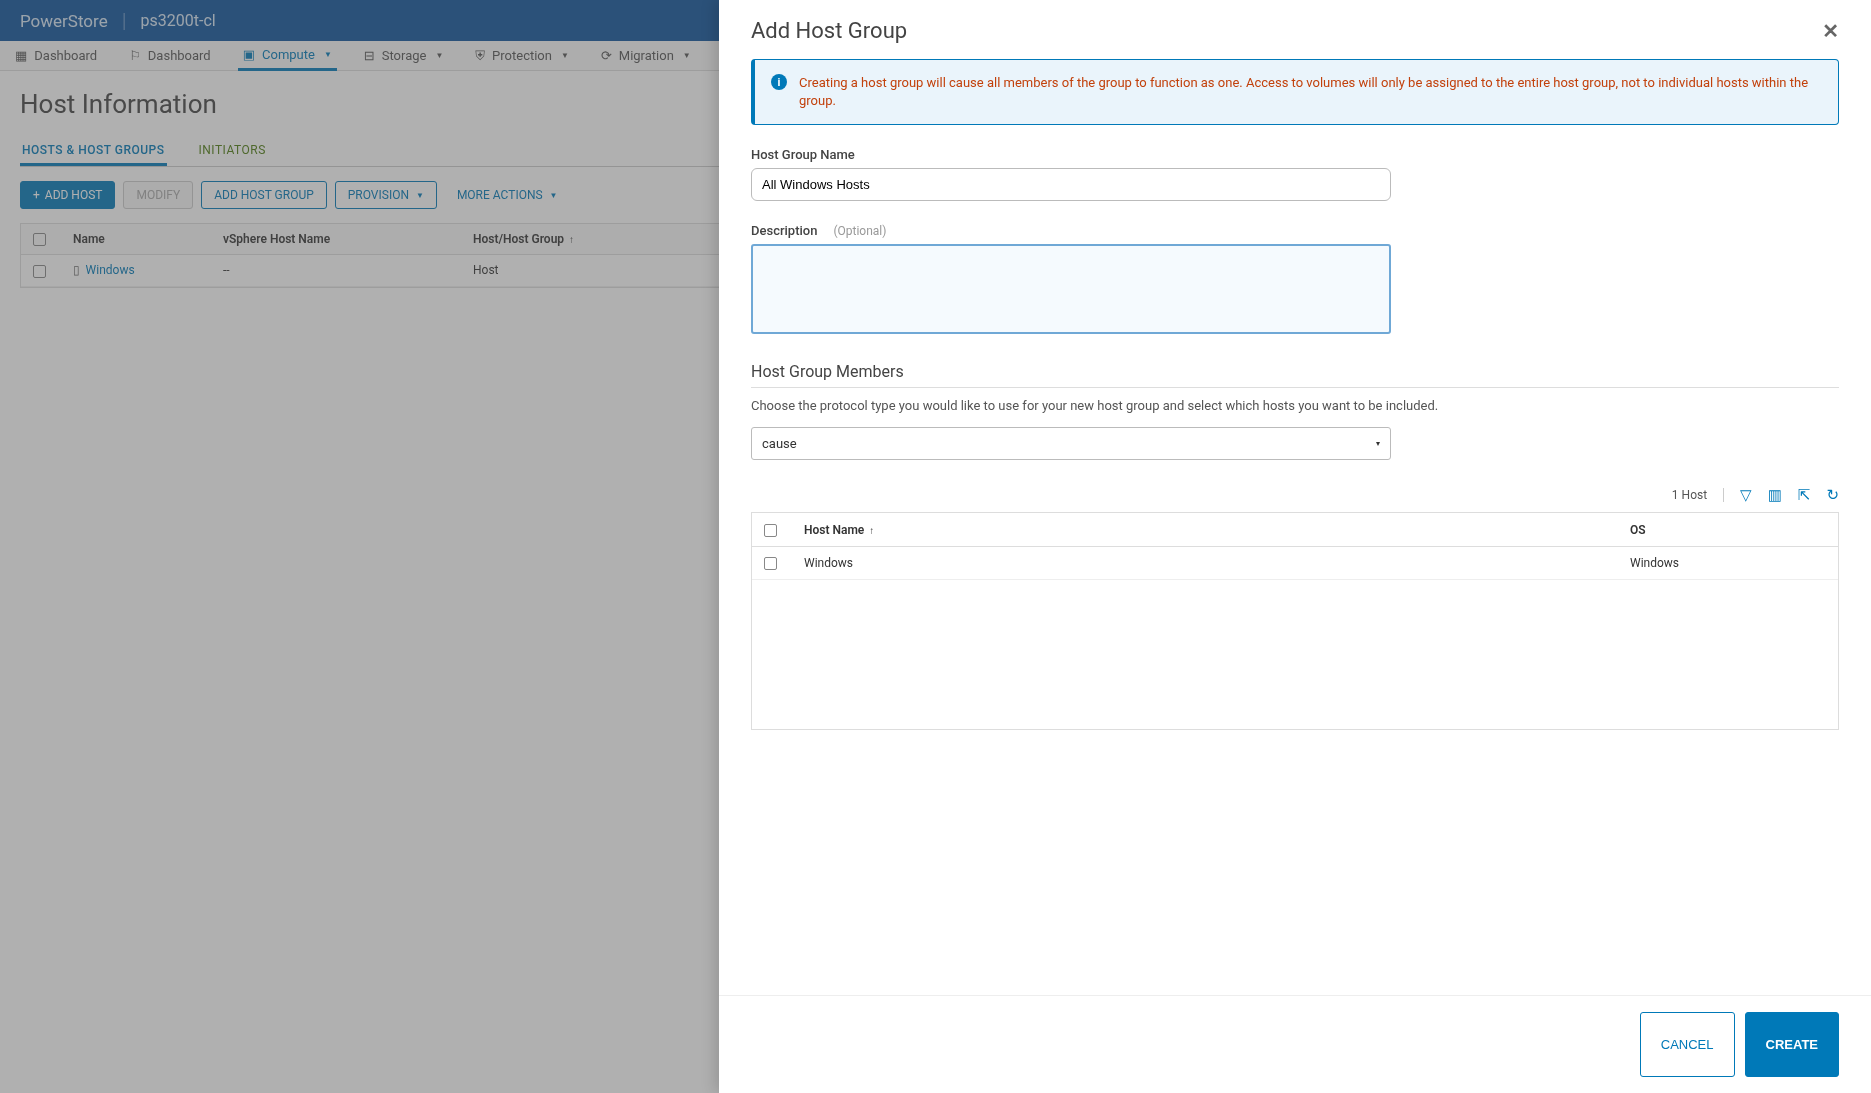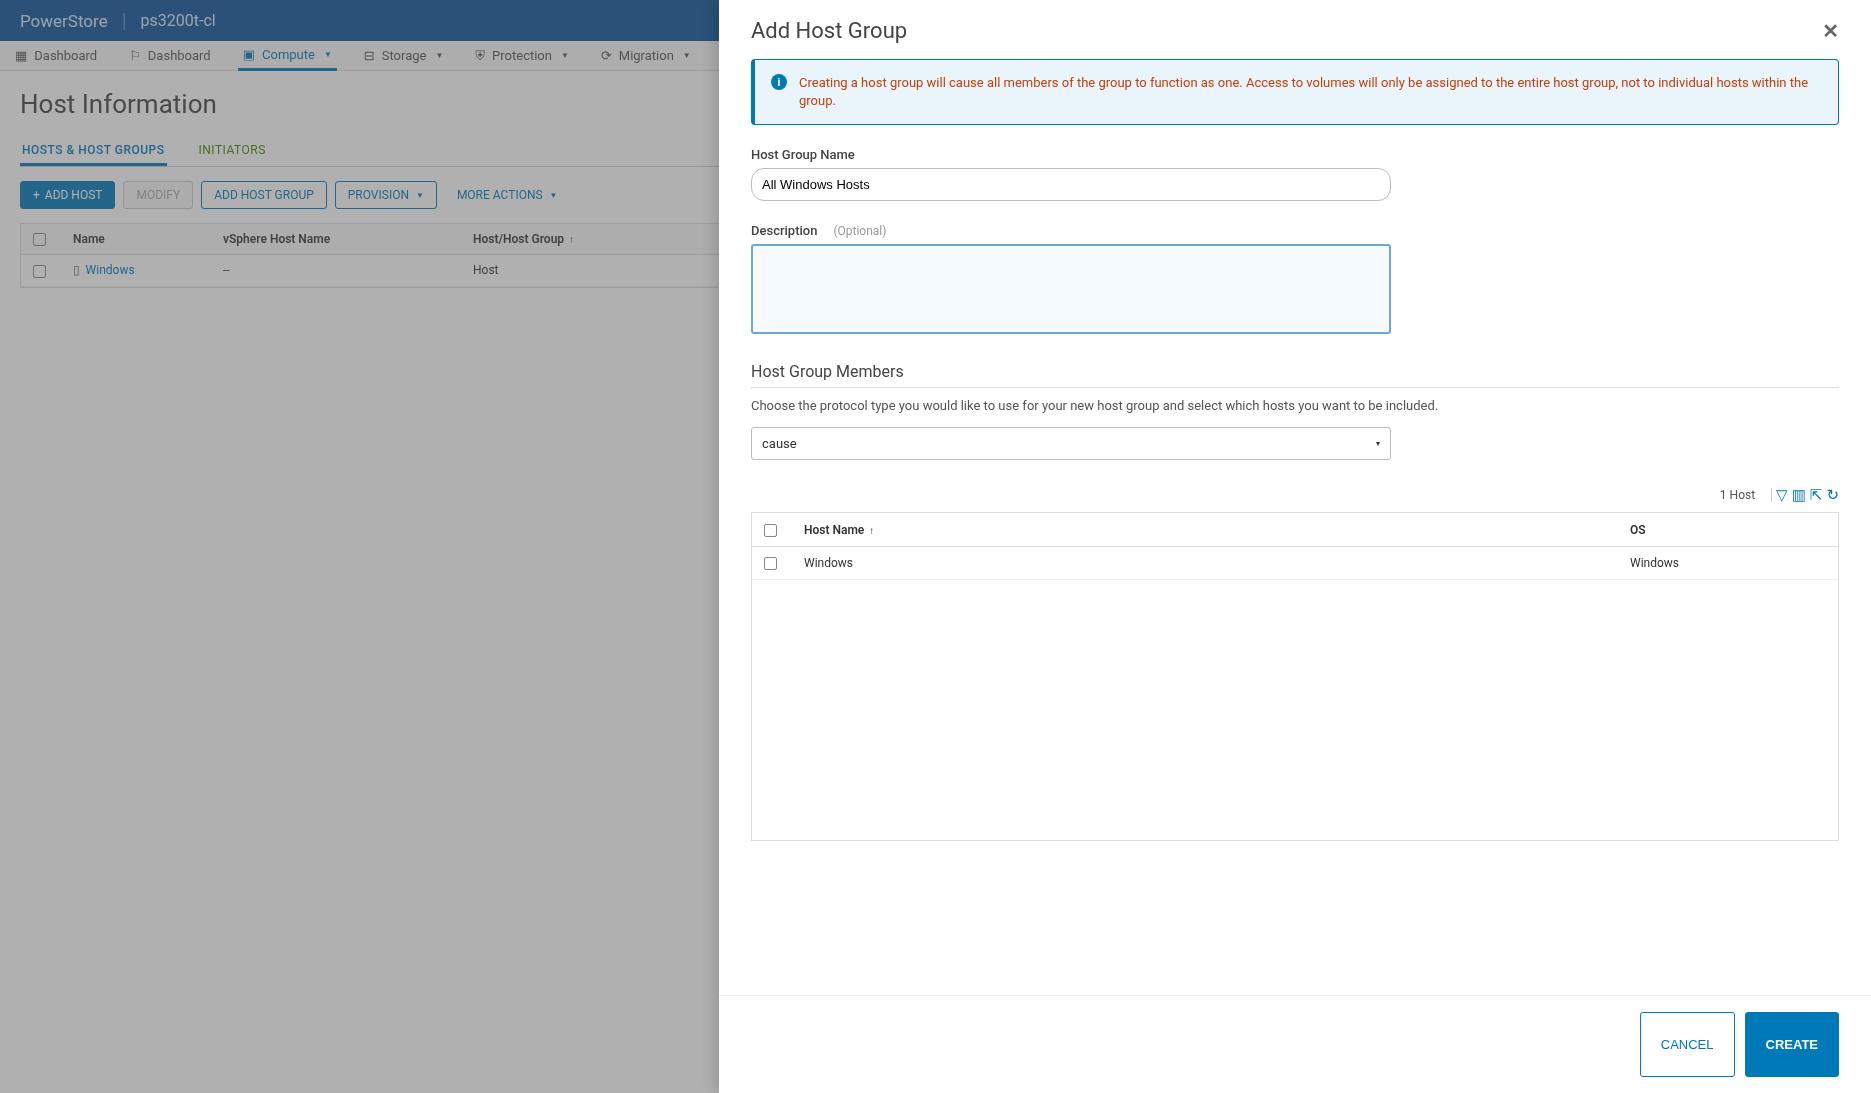--- a/index.html
+++ b/index.html
@@ -46,29 +46,29 @@
 .panel { position:absolute; right:0; top:0; bottom:0; width: 1152px; background:#fff; display:flex; flex-direction:column; box-shadow: -4px 0 14px rgba(0,0,0,0.15);}
 .panel-header { display:flex; justify-content: space-between; align-items:center; padding: 18px 32px 6px 32px;}
 .panel-title { font-size: 22px; color:#444;}
 .panel-close { font-size: 20px; color:#666; cursor:pointer; font-weight:bold;}
 .panel-body { flex:1; padding: 10px 32px 20px 32px; overflow-y:auto; }
 .info-box { border: 1px solid #0079b8; border-left: 4px solid #0079b8; background:#eaf4fb; padding: 14px 16px; display:flex; gap:12px; border-radius:4px;}
 .info-icon { color:#0079b8; font-size:14px; flex-shrink:0; width:16px; height:16px; border-radius:50%; background:#0079b8; color:#fff; display:flex; align-items:center; justify-content:center; font-size:11px; font-weight:bold;}
 .info-text { font-size:13px; color:#c2410c; line-height:1.4; }
 .label { font-size: 13px; color:#444; margin-top: 22px; margin-bottom:6px; display:block; font-weight:500;}
 .optional { color:#999; font-weight:400; font-size:12px; margin-left:16px;}
-.text-input { width: 100%; max-width: 640px; border:1px solid #bbb; border-radius:13px; padding: 8px 10px; font-size:13px;}
+.text-input { width: 100%; max-width: 640px; border:1px solid #bbb; border-radius:6px; padding: 8px 10px; font-size:13px;}
 .textarea { width: 100%; max-width: 640px; border:2px solid #6fa8d6; background:#f5fafe; border-radius:3px; padding: 8px 10px; height:90px; resize:none; outline:none;}
 .section-title { font-size: 16px; color:#444; margin-top: 25px; padding-bottom:6px; border-bottom:1px solid #ddd;}
 .helper-text { font-size:13px; color:#555; margin-top:10px;}
 .select { width:100%; max-width: 640px; border:1px solid #bbb; border-radius:3px; padding: 8px 10px; margin-top:14px; display:flex; justify-content:space-between; align-items:center; cursor:pointer;}
-.table-tools { display:flex; justify-content:flex-end; align-items:center; gap:4px; margin-top:26px;}
+.table-tools { display:flex; justify-content:flex-end; align-items:center; gap:16px; margin-top:26px;}
 .count-badge { color:#555; font-size:12px; border-right:1px solid #ccc; padding-right:16px;}
 .tool-icon { color:#0079b8; cursor:pointer; font-size:15px; }
-.members-table { border:1px solid #ddd; margin-top:8px; height:329px;}
+.members-table { border:1px solid #ddd; margin-top:8px; height:218px;}
 .members-table th, .members-table td { text-align:left; padding:9px 12px; font-size:12px;}
 .members-table th { border-bottom:1px solid #ddd; font-weight:600; background:#fff; color:#333;}
 .members-table td { border-bottom:1px solid #eee;}
 .panel-footer { padding: 16px 32px; display:flex; justify-content:flex-end; gap:10px; border-top:1px solid #eee;}
 .footer-btn { padding: 24px 20px; border-radius:3px; font-size:13px; cursor:pointer; }
 .footer-cancel { background:#fff; border:1px solid #0079b8; color:#0079b8;}
 .footer-create { background:#0079b8; border:1px solid #0079b8; color:#fff; font-weight:600;}
 .arrow-up { font-size:10px; margin-left:5px;}
 table { width:100%; border-collapse:collapse;}
 .wide-input { max-width: none; width:640px;}

